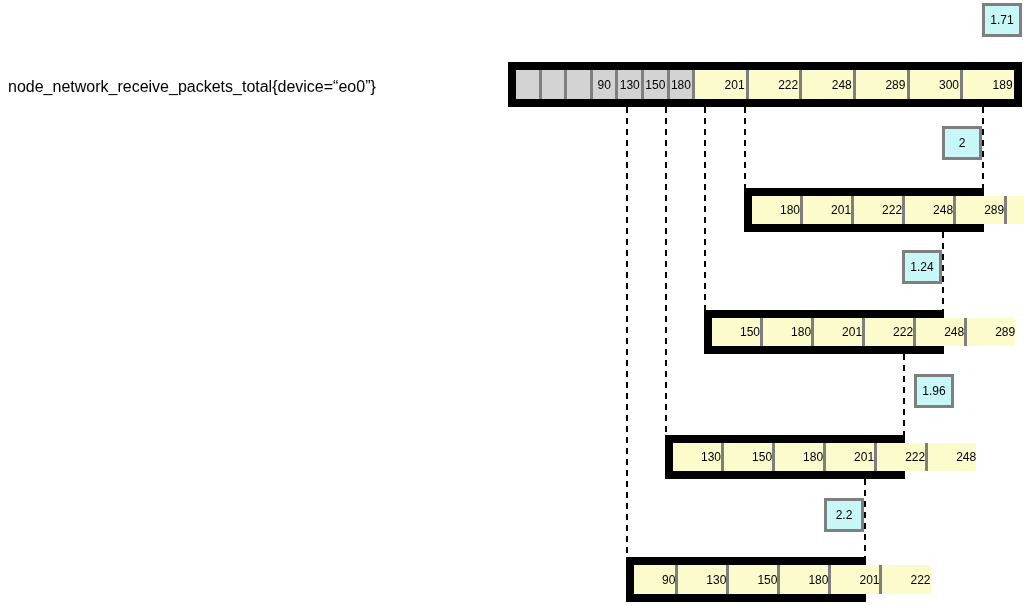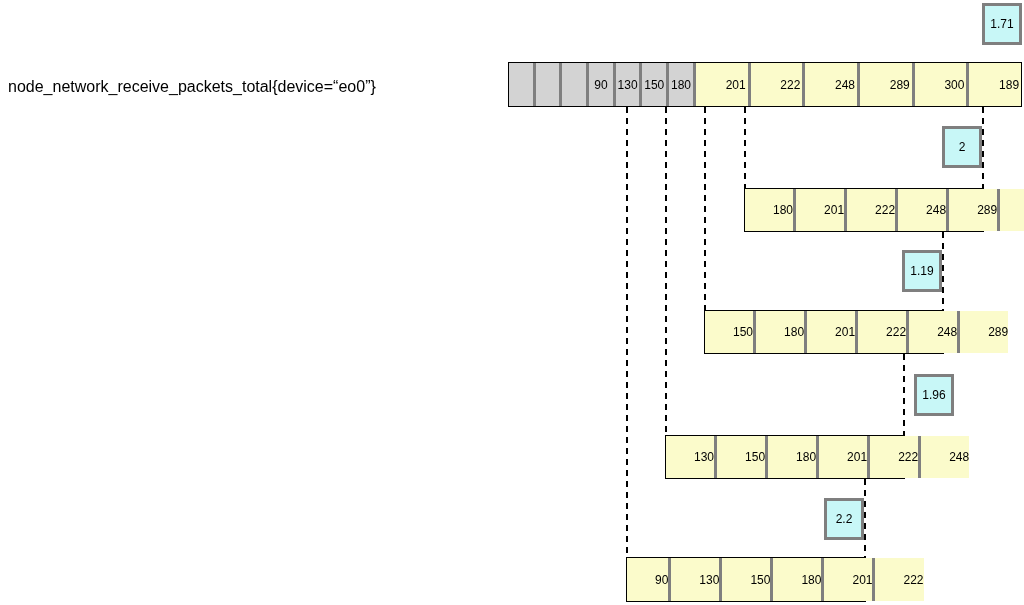--- a/index.html
+++ b/index.html
@@ -16,21 +16,21 @@
     position: absolute;
     left: 8px; top: 78px;
     font-size: 16px;
     color: #000;
     white-space: nowrap;
   }
 
   .row {
     position: absolute;
     display: flex;
-    border: 1px solid #000000;
+    border: 8px solid #000000;
     box-sizing: border-box;
   }
   .cell {
     flex: 1 1 0;
     display: flex;
     align-items: center;
     justify-content: center;
     border-left: 3px solid #7f7f7f;
     font-size: 12px;
     color: #000;
@@ -41,21 +41,21 @@
   .cell.yellow { background: #fbfbcb; padding-left: 28px; }
 
   .series-row { left: 508px; top: 62px;  width: 514px; height: 45px; }
   .win-row-0  { left: 744px; top: 188px; width: 240px; height: 44px; }
   .win-row-1  { left: 704px; top: 310px; width: 240px; height: 44px; }
   .win-row-2  { left: 665px; top: 435px; width: 240px; height: 44px; }
   .win-row-3  { left: 626px; top: 557px; width: 240px; height: 45px; }
 
   .result-box {
     position: absolute;
-    width: 40px; height: 42px;
+    width: 40px; height: 34px;
     box-sizing: border-box;
     border: 3px solid #7f7f7f;
     background: #c8f7f7;
     display: flex;
     align-items: center;
     justify-content: center;
     font-size: 12px;
     color: #000;
   }
   .result-series { left: 982px; top: 3px;   }
@@ -96,21 +96,21 @@
     <div class="cell yellow">201</div>
     <div class="cell yellow">222</div>
     <div class="cell yellow">248</div>
     <div class="cell yellow">289</div>
     <div class="cell yellow">300</div>
     <div class="cell yellow">189</div>
   </div>
 
   <div class="result-box result-series">1.71</div>
   <div class="result-box result-0">2</div>
-  <div class="result-box result-1">1.19</div>
+  <div class="result-box result-1">1.24</div>
   <div class="result-box result-2">1.96</div>
   <div class="result-box result-3">2.2</div>
 
   <div class="vdash dash-l0"></div>
   <div class="vdash dash-l1"></div>
   <div class="vdash dash-l2"></div>
   <div class="vdash dash-l3"></div>
   <div class="vdash dash-r0"></div>
   <div class="vdash dash-r1"></div>
   <div class="vdash dash-r2"></div>

